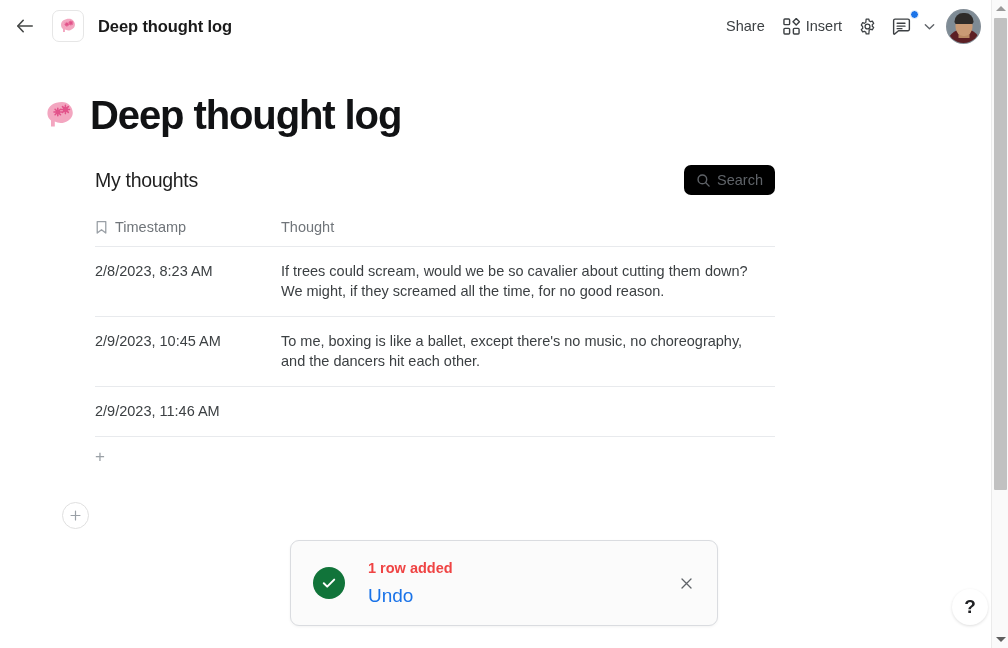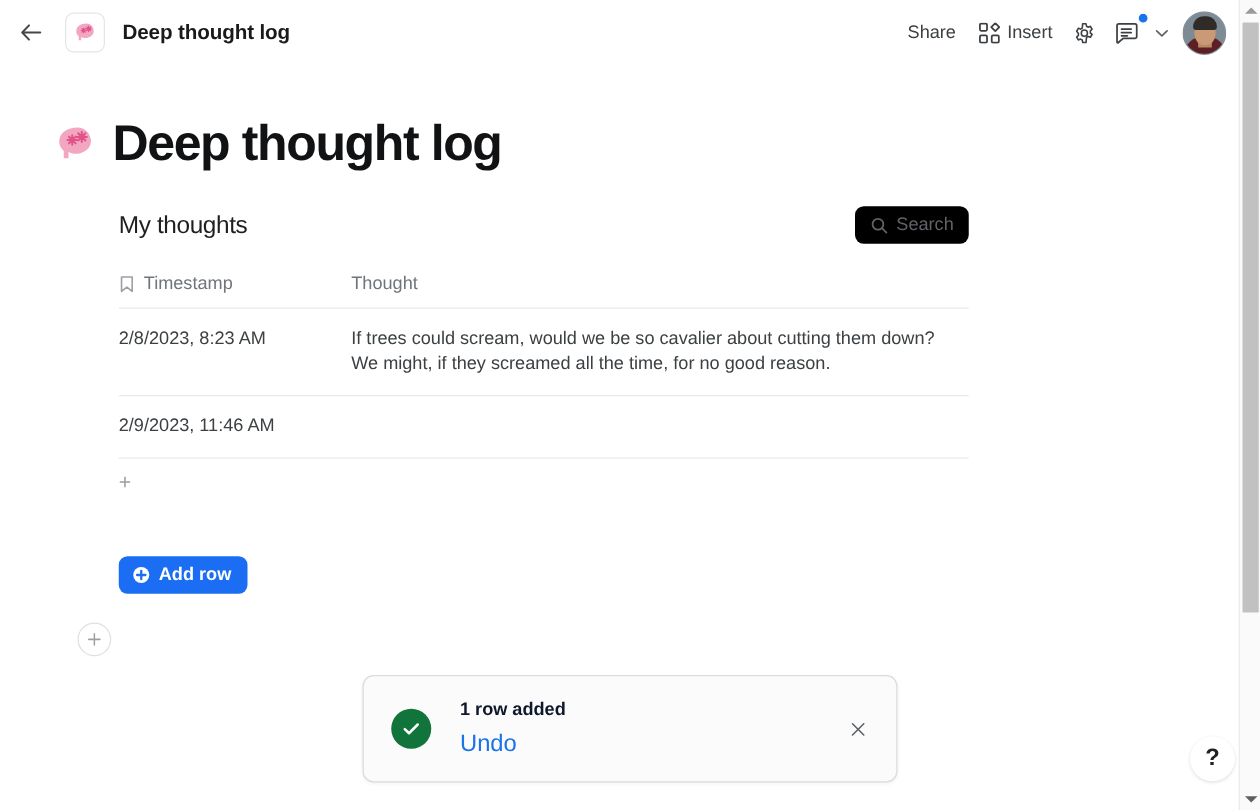--- a/index.html
+++ b/index.html
@@ -157,21 +157,21 @@
     background: #fbfbfb; border: 1px solid #dadce0; border-radius: 9px;
     display: flex; align-items: center; padding: 0 18px 0 22px;
     box-shadow: 0 1px 3px rgba(0,0,0,.05);
   }
   .toast-check {
     width: 32px; height: 32px; border-radius: 50%;
     background: #11743a; display: flex; align-items: center; justify-content: center;
     flex: none;
   }
   .toast-text { margin-left: 23px; }
-  .toast-title { font-size: 14.5px; font-weight: bold; color: #0f172a; }
+  .toast-title { font-size: 14.5px; font-weight: bold; color: #ef4444; }
   .toast-undo {
     font-size: 19px; color: #1a73e8; margin-top: 9px;
     cursor: pointer; display: inline-block;
   }
   .toast-close {
     margin-left: auto; width: 26px; height: 26px;
     display: flex; align-items: center; justify-content: center;
     cursor: pointer; color: #5f6368;
   }
 
@@ -337,39 +337,36 @@
               </span>
             </th>
           </tr>
         </thead>
         <tbody>
           <tr>
             <td>2/8/2023, 8:23 AM</td>
             <td class="td-thought">If trees could scream, would we be so cavalier about cutting them down? We might, if they screamed all the time, for no good reason.</td>
           </tr>
           <tr>
+            <td>2/9/2023, 10:45 AM</td>
+            <td class="td-thought">To me, boxing is like a ballet, except there's no music, no choreography, and the dancers hit each other.</td>
+          </tr>
+          <tr>
             <td>2/9/2023, 11:46 AM</td>
             <td class="td-thought"></td>
           </tr>
           <tr class="addrow">
             <td>
               <span class="plus-cell">+</span>
             </td>
             <td></td>
           </tr>
         </tbody>
       </table>
 
-      <button class="add-row-btn">
-        <svg width="14" height="14" viewBox="0 0 16 16">
-          <circle cx="8" cy="8" r="7.3" fill="#ffffff"></circle>
-          <path d="M8 4.2 V11.8 M4.2 8 H11.8" stroke="#1b6ef3" stroke-width="2.1" stroke-linecap="round"></path>
-        </svg>
-        <span>Add row</span>
-      </button>
 
       <div class="round-add">
         <svg width="13" height="13" viewBox="0 0 14 14">
           <path d="M7 2.2 V11.8 M2.2 7 H11.8" stroke="#9aa0a6" stroke-width="1.3" stroke-linecap="round"></path>
         </svg>
       </div>
 
     </div>
   </div>
 

